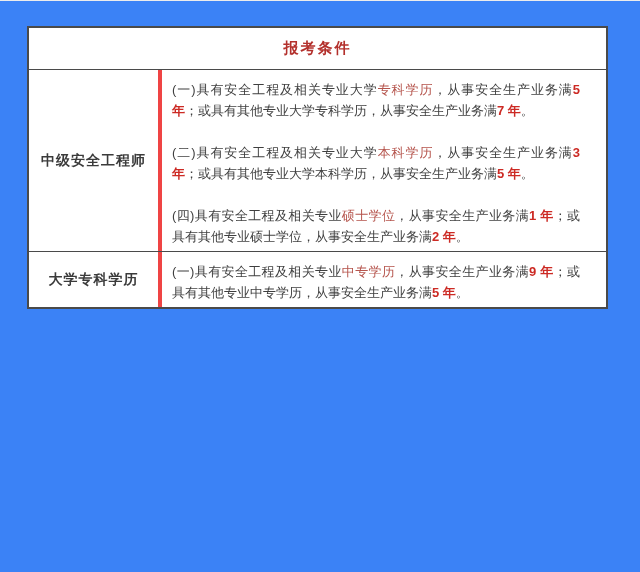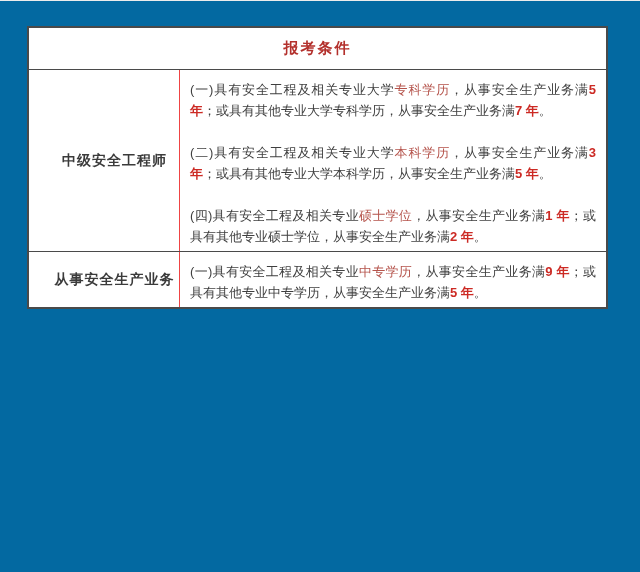--- a/index.html
+++ b/index.html
@@ -8,21 +8,21 @@
     background: #ffffff;
     width: 640px;
     height: 572px;
     font-family: "Liberation Sans", "DejaVu Sans", sans-serif;
     overflow: hidden;
   }
   .page {
     position: relative;
     width: 640px;
     height: 572px;
-    background: #0369a1;
+    background: #3b82f6;
     border-top: 1px solid #ececec;
   }
   .reg-table {
     position: absolute;
     left: 27px;
     top: 25px;
     width: 581px;
     border: 2px solid #4a4a4a;
     background: #ffffff;
     box-sizing: border-box;
@@ -41,33 +41,32 @@
     color: #b3302c;
   }
   .trow {
     display: flex;
     border-bottom: 1px solid #4a4a4a;
   }
   .trow:last-child { border-bottom: none; }
   .cell-level {
     width: 129px;
     min-width: 129px;
-    border-right: 1px solid #ef4444;
+    border-right: 4px solid #ef4444;
     display: flex;
     align-items: center;
     justify-content: center;
     font-size: 14px;
     font-weight: 600;
     color: #3b3b3b;
     letter-spacing: 1px;
-    padding-left: 21px;
   }
   .cell-reqs {
     flex: 1;
-    padding: 9px 10px 4px 10px;
+    padding: 9px 26px 4px 10px;
     font-size: 13px;
     line-height: 21px;
     color: #3f3f3f;
     text-align: justify;
   }
   .req {
     margin: 0 0 21px 0;
   }
   .req:last-child { margin-bottom: 0; }
   .seg-n { color: #3f3f3f; }
@@ -83,20 +82,20 @@
     <div>
         <div class="trow">
           <div class="cell-level">中级安全工程师</div>
           <div class="cell-reqs">
             <p class="req"><span class="seg-n">(一)具有安全工程及相关专业大学</span><span class="seg-e">专科学历</span><span class="seg-n">，从事安全生产业务满</span><span class="seg-m">5 年</span><span class="seg-n">；或具有其他专业大学专科学历，从事安全生产业务满</span><span class="seg-m">7 年</span><span class="seg-n">。</span></p>
             <p class="req"><span class="seg-n">(二)具有安全工程及相关专业大学</span><span class="seg-e">本科学历</span><span class="seg-n">，从事安全生产业务满</span><span class="seg-m">3 年</span><span class="seg-n">；或具有其他专业大学本科学历，从事安全生产业务满</span><span class="seg-m">5 年</span><span class="seg-n">。</span></p>
             <p class="req"><span class="seg-n">(四)具有安全工程及相关专业</span><span class="seg-e">硕士学位</span><span class="seg-n">，从事安全生产业务满</span><span class="seg-m">1 年</span><span class="seg-n">；或具有其他专业硕士学位，从事安全生产业务满</span><span class="seg-m">2 年</span><span class="seg-n">。</span></p>
           </div>
         </div>
         <div class="trow">
-          <div class="cell-level">从事安全生产业务</div>
+          <div class="cell-level">大学专科学历</div>
           <div class="cell-reqs">
             <p class="req"><span class="seg-n">(一)具有安全工程及相关专业</span><span class="seg-e">中专学历</span><span class="seg-n">，从事安全生产业务满</span><span class="seg-m">9 年</span><span class="seg-n">；或具有其他专业中专学历，从事安全生产业务满</span><span class="seg-m">5 年</span><span class="seg-n">。</span></p>
           </div>
         </div>
       </div>
   </div>
 </div>
 
 </body></html>

